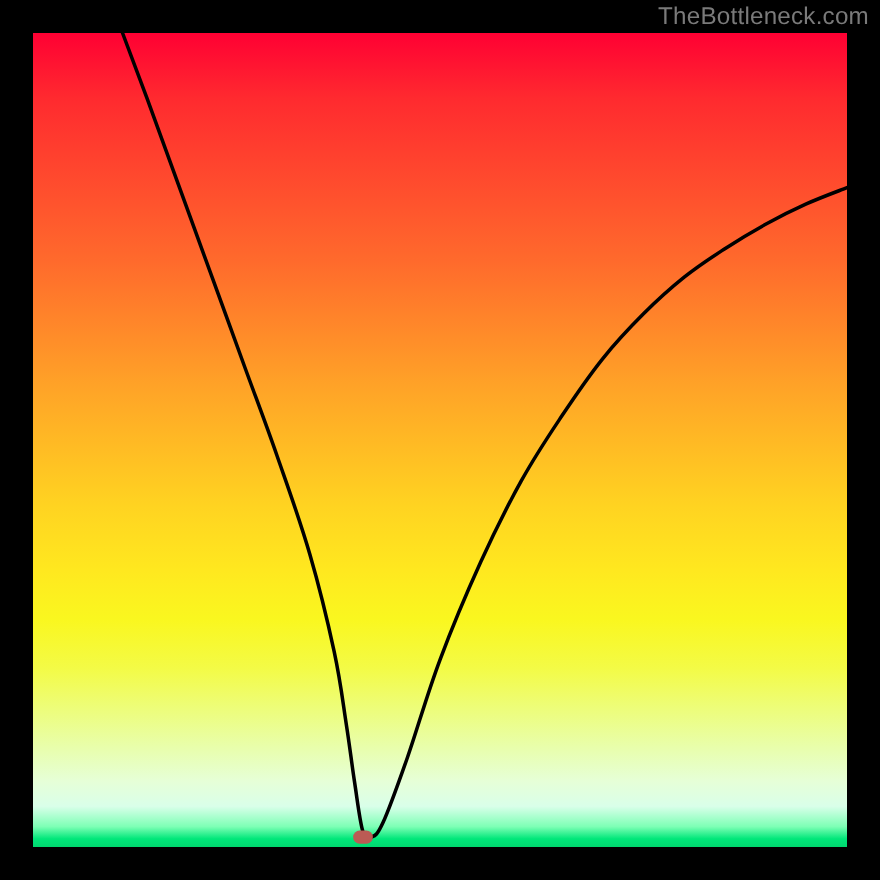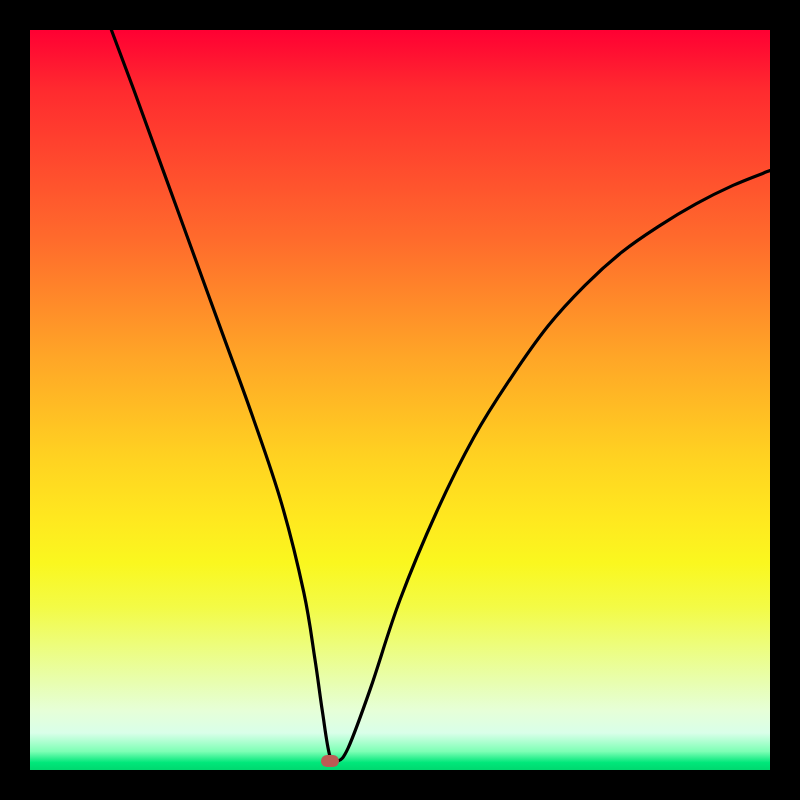--- a/index.html
+++ b/index.html
@@ -57,19 +57,20 @@
     height: 12px;
     background: #bb5b54;
     border-radius: 6px;
     transform: translate(-50%, -50%);
   }
 </style>
 </head>
 <body>
 
 <div class="frame">
+  <div class="watermark">TheBottleneck.com</div>
   <div class="plot-area">
     <svg class="curve" viewBox="0 0 740 740" preserveAspectRatio="none">
       <path id="curve-path" fill="none" stroke="#000" stroke-width="3.2" stroke-linecap="round" stroke-linejoin="round" d="M 81.40 0.00 C 85.40 10.66, 94.28 33.89, 103.60 59.20 C 112.92 84.51, 122.54 111.30, 133.20 140.60 C 143.86 169.90, 152.14 192.70, 162.80 222.00 C 173.46 251.30, 181.74 274.10, 192.40 303.40 C 203.06 332.70, 211.34 354.16, 222.00 384.80 C 232.66 415.44, 242.28 441.63, 251.60 473.60 C 260.92 505.57, 267.81 534.43, 273.80 562.40 C 279.79 590.37, 281.57 607.69, 284.90 629.00 C 288.23 650.31, 289.64 663.48, 292.30 680.80 C 294.96 698.12, 297.04 716.14, 299.70 725.20 C 302.36 734.26, 303.77 732.45, 307.10 731.12 C 310.43 729.79, 312.21 730.85, 318.20 717.80 C 324.19 704.75, 331.08 685.24, 340.40 658.60 C 349.72 631.96, 358.01 601.77, 370.00 569.80 C 381.99 537.83, 393.68 510.30, 407.00 481.00 C 420.32 451.70, 430.68 430.98, 444.00 407.00 C 457.32 383.02, 467.68 367.78, 481.00 347.80 C 494.32 327.82, 504.68 312.65, 518.00 296.00 C 531.32 279.35, 541.68 268.62, 555.00 255.30 C 568.32 241.98, 578.68 232.66, 592.00 222.00 C 605.32 211.34, 615.68 204.76, 629.00 196.10 C 642.32 187.44, 652.68 181.23, 666.00 173.90 C 679.32 166.57, 689.68 161.39, 703.00 155.40 C 716.32 149.41, 733.34 143.26, 740.00 140.60"></path>
     </svg>
     <div id="marker" class="marker" style="left: 299.7px; top: 731.12px; background: rgb(187, 91, 84);"></div>
   </div>
 </div>
 
 </body></html>

